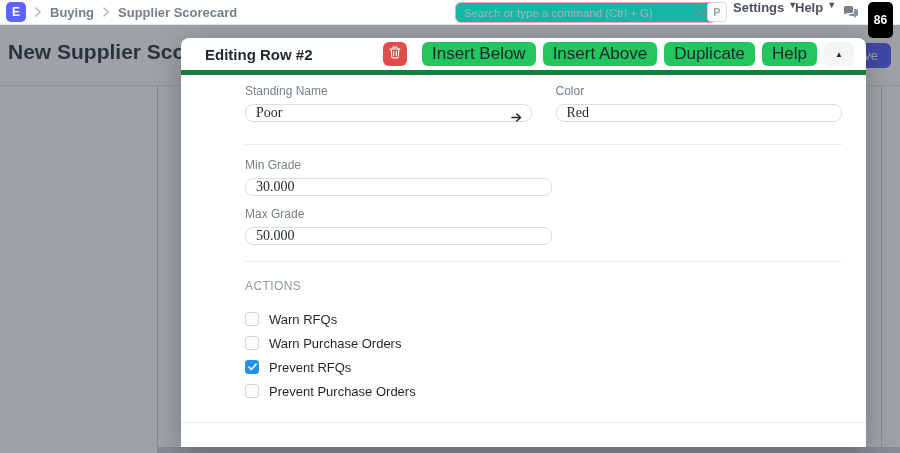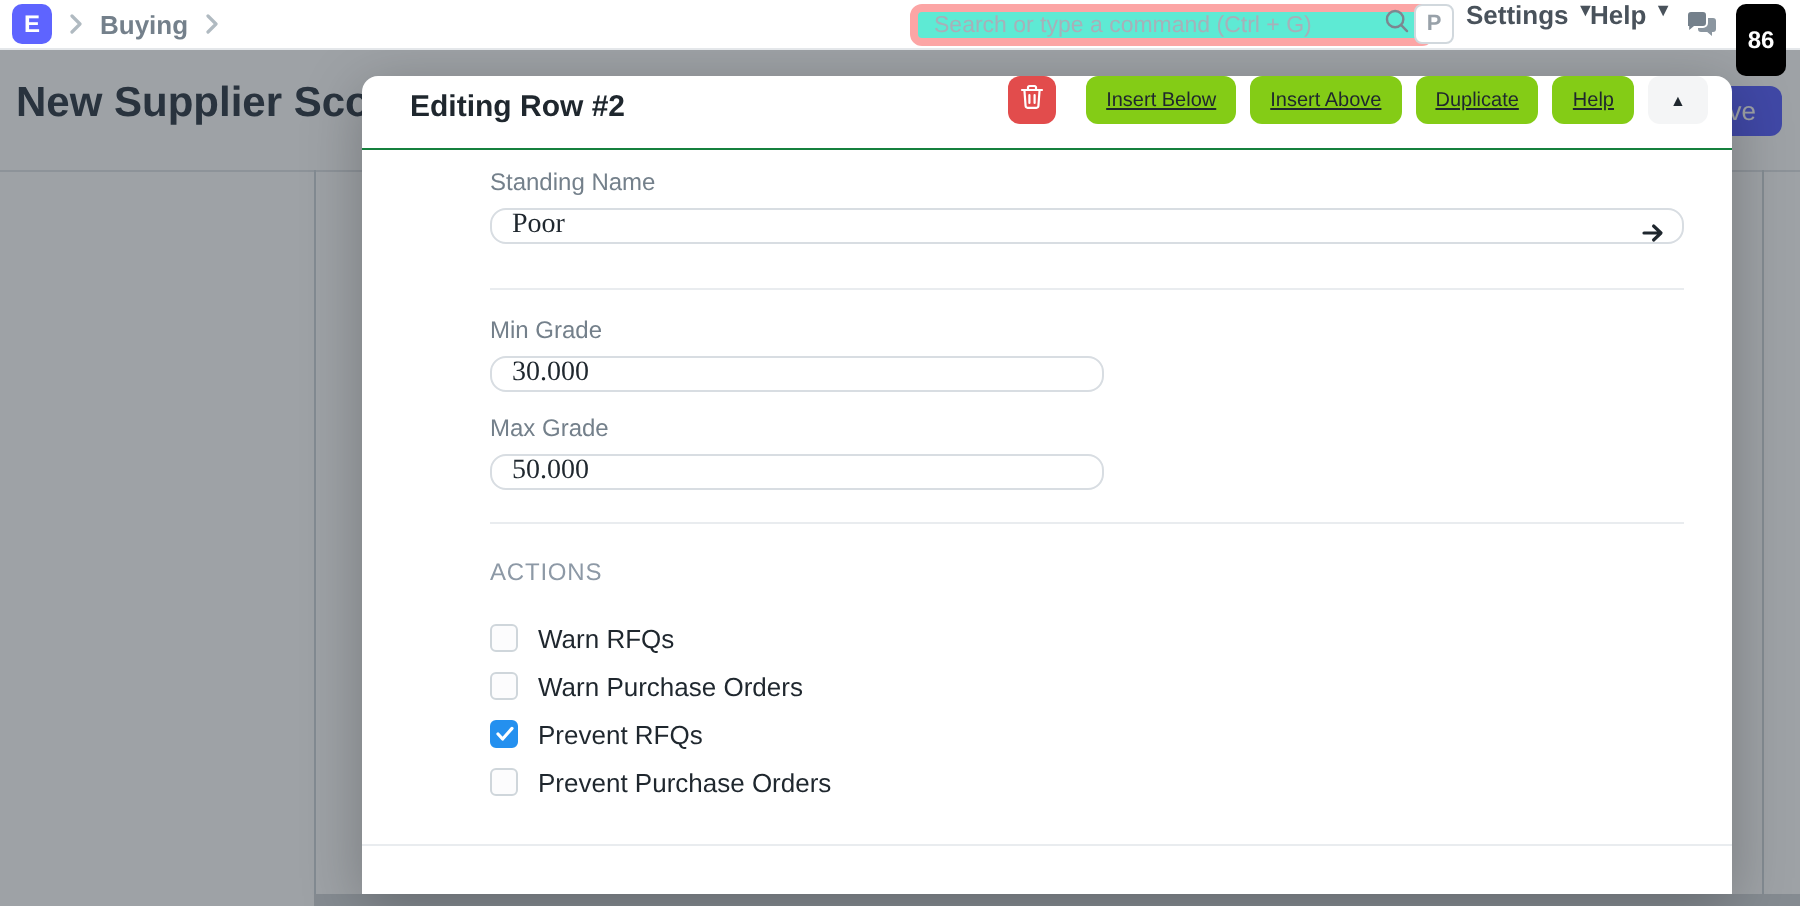--- a/index.html
+++ b/index.html
@@ -8,21 +8,21 @@
   .stage { position:relative; width:900px; height:453px; }
 
   
   .navbar { position:absolute; top:0; left:0; right:0; height:25px; background:#fff;
     border-bottom:1px solid #e4e7ea; display:flex; align-items:center; z-index:30; padding:0 6px; }
   .logo { width:20px; height:20px; border-radius:5px; background:#5e64ff; color:#fff;
     font-weight:bold; font-size:12px; display:flex; align-items:center; justify-content:center; }
   .crumb-sep { color:#b0bac1; margin:0 8px; display:flex; align-items:center; }
   .crumb { font-size:13px; font-weight:bold; color:#74808b; white-space:nowrap; }
   .search-wrap { position:absolute; left:455px; top:2px; width:262px; height:21px;
-    border:4px solid #fca5a5; border-radius:6px; background:#5eead4; display:flex; align-items:center; padding:0 8px; }
+    border:1px solid #fca5a5; border-radius:6px; background:#14b8a6; display:flex; align-items:center; padding:0 8px; }
   .search-input { border:none; outline:none; background:transparent; flex:1; font-size:11.5px;
     color:#36414c; font-family:"Liberation Sans", sans-serif; }
   .search-input::placeholder { color:#a6b1b9; }
   .avatar { position:absolute; left:707px; top:2px; width:20px; height:20px; border:1px solid #d1d8dd;
     border-radius:4px; color:#98a1a9; font-size:11px; font-weight:bold; display:flex; align-items:center; justify-content:center; background:#fff; }
   .nav-link { position:absolute; top:0; height:25px; display:flex; align-items:flex-start; gap:4px;
     font-size:13px; font-weight:bold; color:#49525b; cursor:pointer; }
   .nav-caret { font-size:9px; color:#49525b; }
   .chat-icon { position:absolute; left:843px; top:5px; }
   .badge { position:absolute; left:868px; top:2px; width:25px; height:36px; background:#000000;
@@ -36,27 +36,27 @@
   .page-head-border { position:absolute; top:60px; left:0; right:0; height:1px; background:#e2e6e9; }
   .vline1 { position:absolute; left:157px; top:60px; bottom:0; width:1px; background:#d1d8dd; }
   .vline2 { position:absolute; left:881px; top:60px; bottom:0; width:1px; background:#d1d8dd; }
   .grid-strip { position:absolute; left:157px; right:0; top:422px; height:6px; background:#d5d8db; }
   .dim { position:absolute; top:25px; left:0; right:0; bottom:0; background:rgba(23,33,43,0.42); z-index:10; }
 
   
   .modal { position:absolute; left:181px; top:38px; width:685px; height:409px; background:#fff;
     border-radius:8px 8px 0 0; z-index:20; box-shadow:0 6px 30px rgba(0,0,0,0.25);
     display:flex; flex-direction:column; }
-  .modal-header { height:37px; flex:none; display:flex; align-items:flex-end; padding:0 12px 12px 24px;
-    border-bottom:1px solid #15803d; }
+  .modal-header { height:37px; flex:none; display:flex; align-items:center; padding:0 12px 0 24px;
+    border-bottom:5px solid #15803d; }
   .modal-title { font-size:15px; font-weight:bold; color:#1f272e; flex:1; }
   .icon-btn-danger { width:24px; height:24px; border:none; border-radius:6px; background:#e24c4c;
     display:flex; align-items:center; justify-content:center; margin-right:8px; cursor:pointer; }
-  .hbtn { height:24px; border:none; border-radius:6px; background:#84cc16; color:#1f272e;
-    font-size:10px; padding:0 10px; margin-left:7px; font-family:"Liberation Sans", sans-serif; cursor:pointer;text-decoration:underline; }
+  .hbtn { height:24px; border:none; border-radius:6px; background:#22c55e; color:#1f272e;
+    font-size:17px; padding:0 10px; margin-left:7px; font-family:"Liberation Sans", sans-serif; cursor:pointer; }
   .collapse-btn { width:30px; height:24px; border:none; border-radius:6px; background:#f4f5f6;
     margin-left:7px; font-size:8px; color:#1f272e; cursor:pointer; }
 
   .modal-body { flex:1; padding:0 24px;margin-left:40px; }
   .sect { border-bottom:1px solid #e9ecef; }
   .row-2col { display:flex; gap:24px; padding:9px 0 22px 0; }
   .col { flex:1; }
   .field-label { font-size:12px; color:#74808b; margin-bottom:5px; }
   .finput-wrap { position:relative; }
   .finput { width:100%; height:18px; border:1px solid #d8dde2; border-radius:8px; background:#fff;
@@ -99,20 +99,21 @@
       <svg width="8" height="10" viewBox="0 0 8 10">
           <path d="M2 1l4 4-4 4" fill="none" stroke="#b0bac1" stroke-width="1.6" stroke-linecap="round" stroke-linejoin="round"></path>
         </svg>
     </span>
     <span class="crumb">Buying</span>
     <span class="crumb-sep">
       <svg width="8" height="10" viewBox="0 0 8 10">
           <path d="M2 1l4 4-4 4" fill="none" stroke="#b0bac1" stroke-width="1.6" stroke-linecap="round" stroke-linejoin="round"></path>
         </svg>
     </span>
+    <span class="crumb">Supplier Scorecard</span>
 
     <div class="search-wrap">
       <input class="search-input" placeholder="Search or type a command (Ctrl + G)" style="">
       <span>
         <svg width="13" height="13" viewBox="0 0 14 14">
             <circle cx="6" cy="6" r="4.4" fill="none" stroke="#7c8790" stroke-width="1.3"></circle>
             <path d="M9.4 9.4l3 3" stroke="#7c8790" stroke-width="1.3" stroke-linecap="round"></path>
           </svg>
       </span>
     </div>
@@ -164,20 +165,26 @@
           <div class="field-label">Standing Name</div>
           <div class="finput-wrap">
             <input class="finput" value="Poor" style="">
             <span class="link-arrow">
               <svg width="13" height="13" viewBox="0 0 13 13">
                   <path d="M2 6.5h8M6.8 3l3.7 3.5-3.7 3.5" fill="none" stroke="#1f272e" stroke-width="1.6" stroke-linecap="round" stroke-linejoin="round"></path>
                 </svg>
             </span>
           </div>
         </div>
+        <div class="col">
+          <div class="field-label">Color</div>
+          <div class="finput-wrap">
+            <input class="finput" value="Red" style="">
+          </div>
+        </div>
       </div>
 
       <div class="sect grades">
         <div>
           <div class="field-label">Min Grade</div>
           <input class="finput half" value="30.000" style="">
         </div>
         <div class="mt">
           <div class="field-label">Max Grade</div>
           <input class="finput half" value="50.000" style="">

